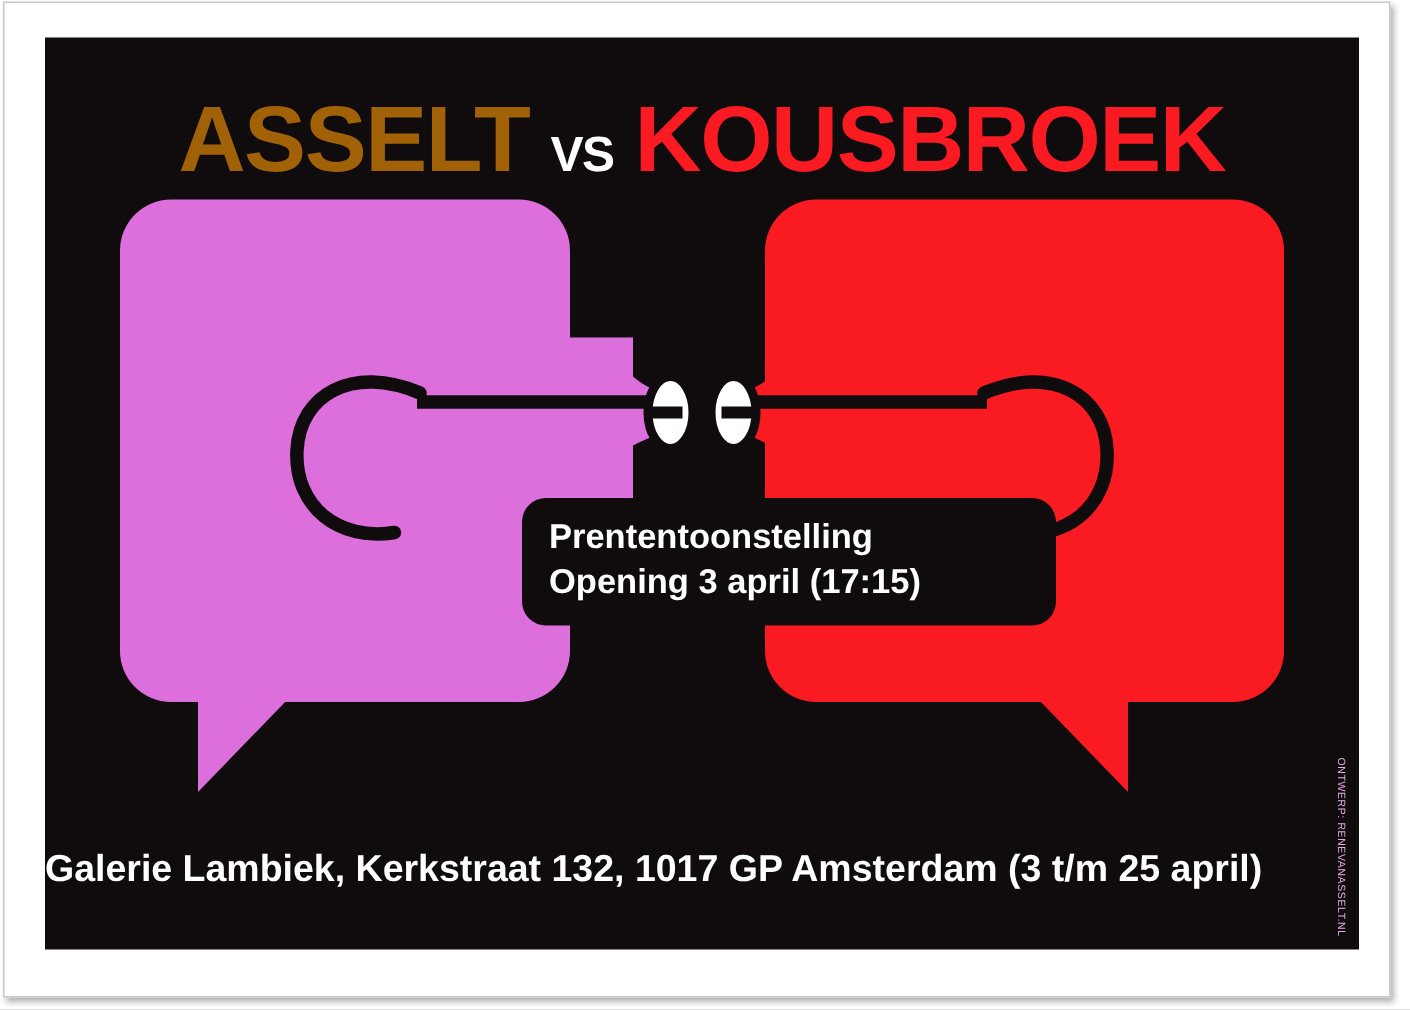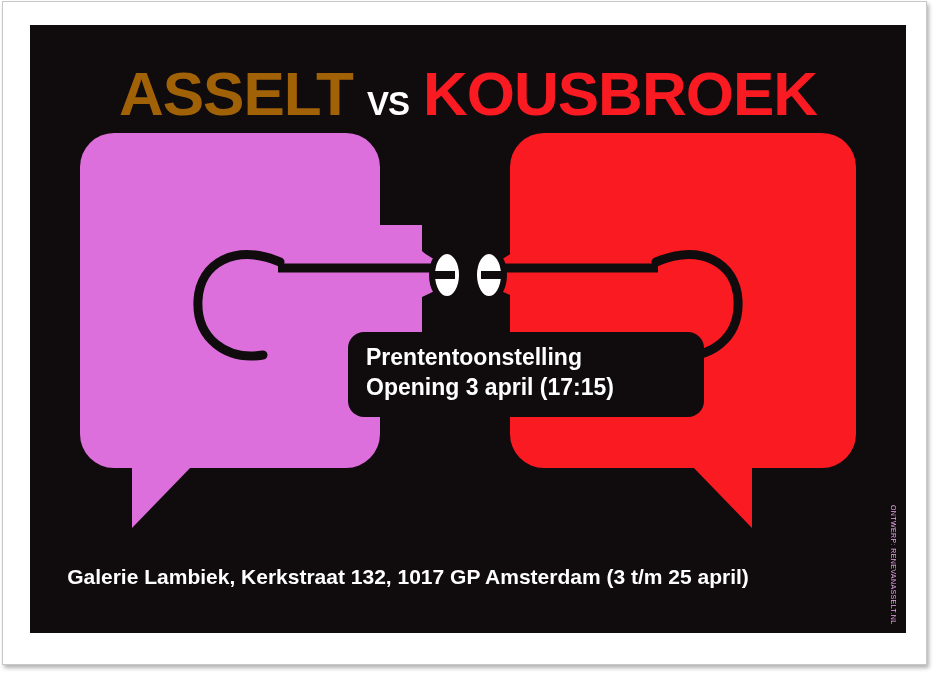--- a/index.html
+++ b/index.html
@@ -137,21 +137,21 @@
   
   #footer-address {
     position: absolute;
     left: 0;
     top: 540px;
     width: 756px;
     text-align: center;
     color: #ffffff;
     font-family: "Liberation Sans", sans-serif;
     font-weight: bold;
-    font-size: 21px;
+    font-size: 25px;
     white-space: nowrap;
     z-index: 30;
   }
 
   
   #credit {
     position: absolute;
     left: 897px;
     top: 505px;
     width: 130px;

